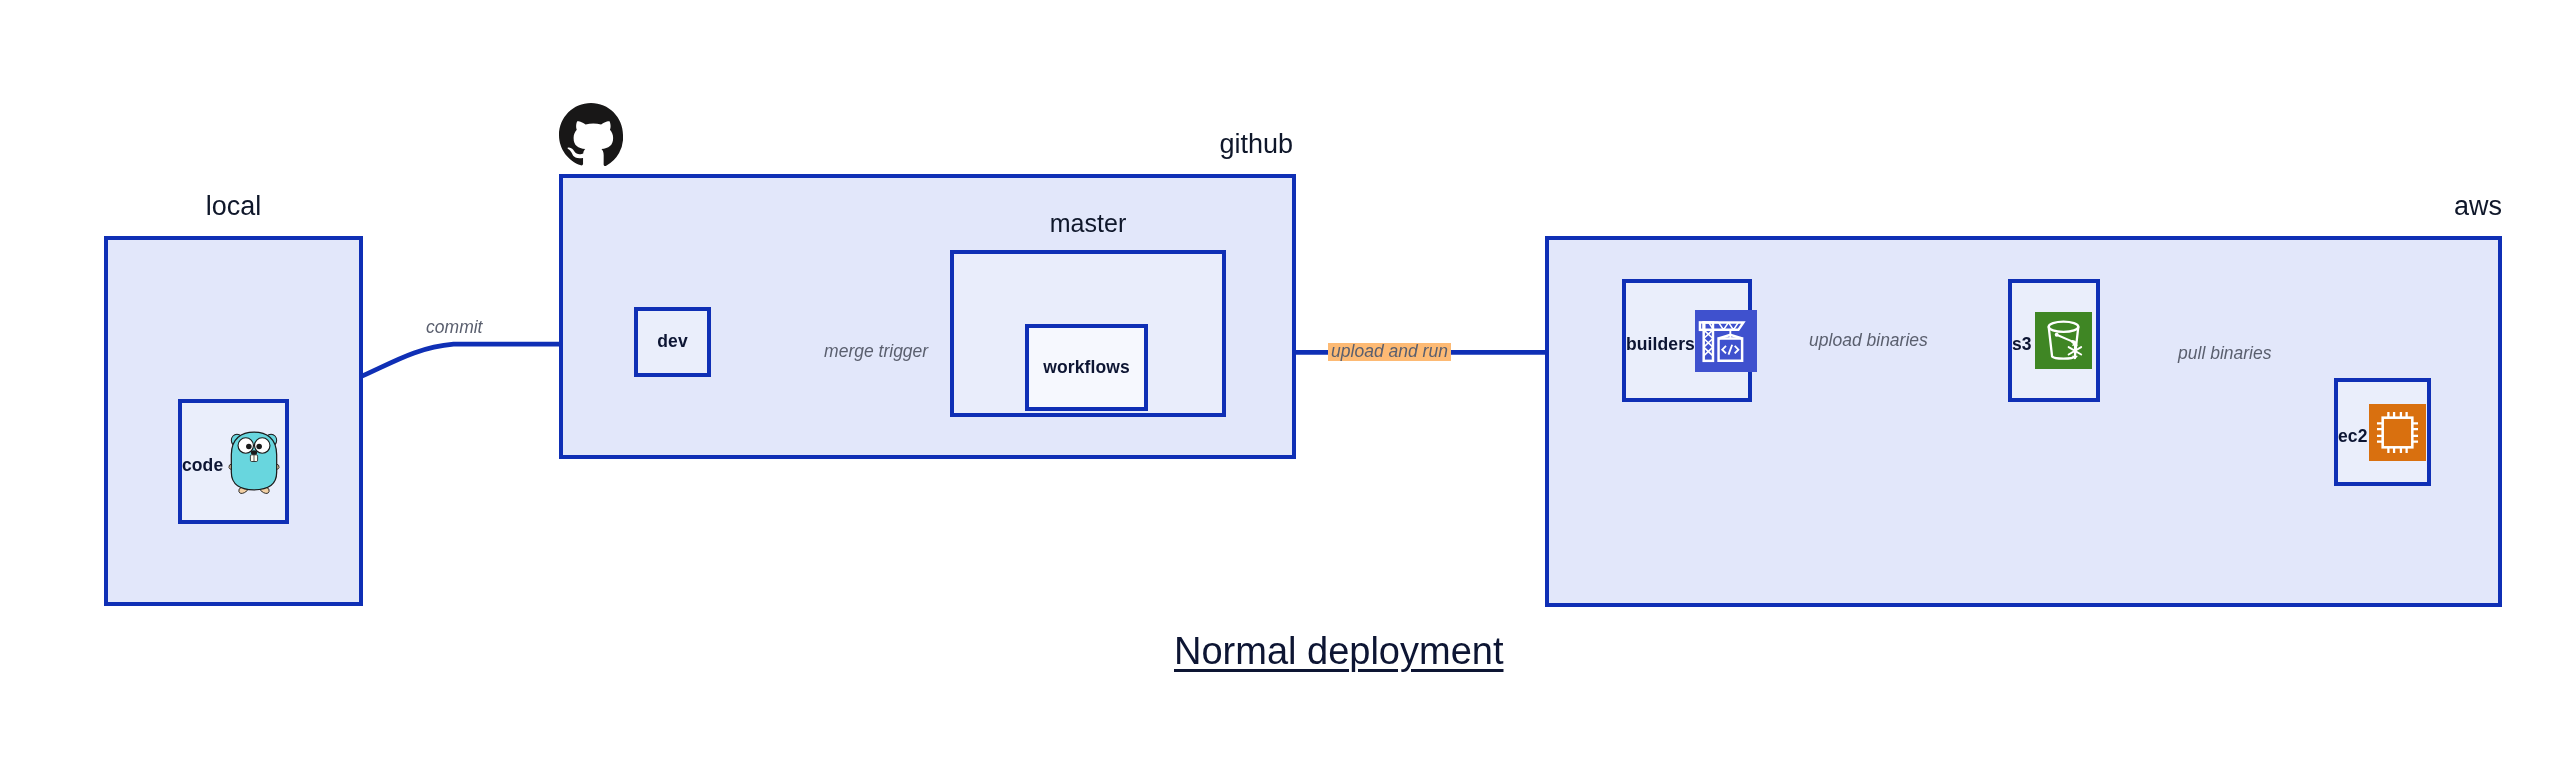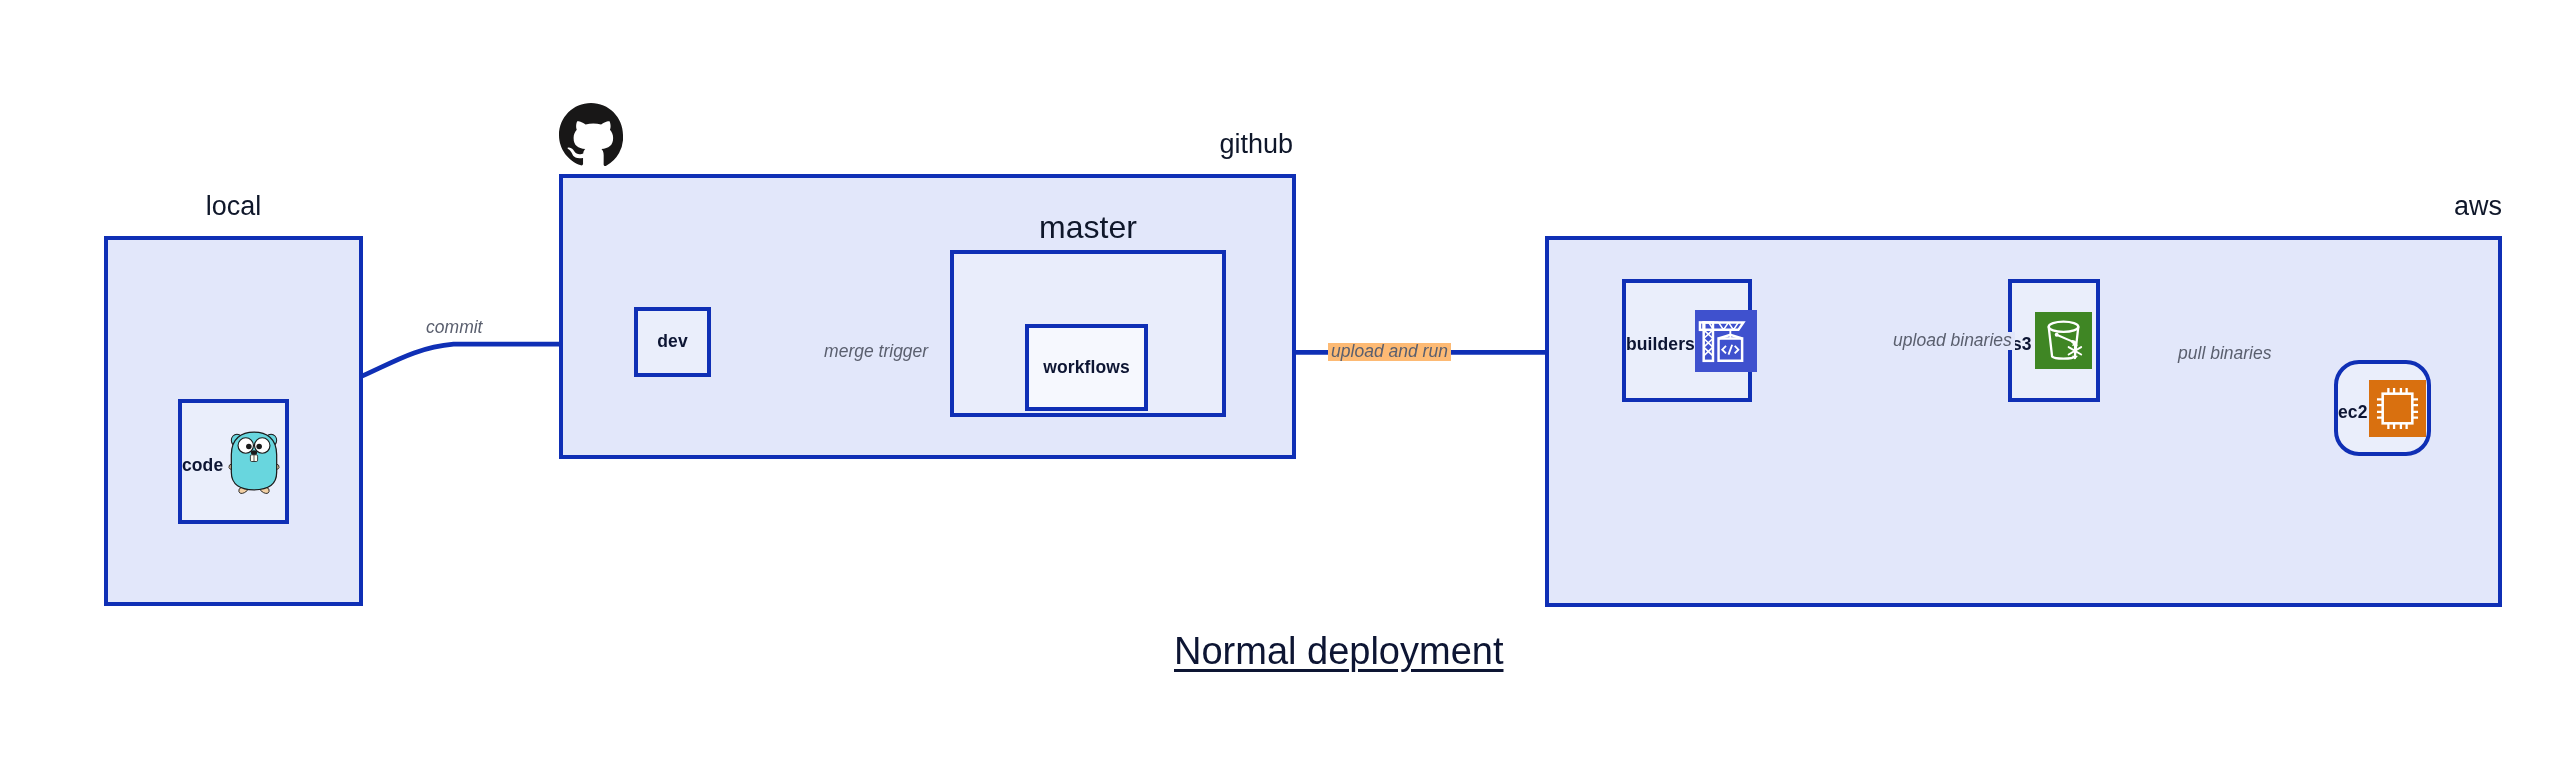--- a/index.html
+++ b/index.html
@@ -103,21 +103,21 @@
         .3.26.56.76.56 1.54 0 1.11-.01 2-.01 2.28 0 .21.15.46.55.38A7.99 7.99 0 0 0 16 8c0-4.42-3.58-8-8-8z"></path>
     </svg>
   </div>
 
   <div class="group" style="left:559px;top:174px;width:737px;height:285px;"></div>
 
   <div class="node" style="left:634px;top:307px;width:77px;height:70px;justify-content:center;">
     <div class="cap" style="margin-top:0;">dev</div>
   </div>
 
-  <div class="grouplabel" style="left:950px;top:211px;width:276px;text-align:center;font-size:32px;">master</div>
+  <div class="grouplabel" style="left:950px;top:211px;width:276px;text-align:center;font-size:25px;">master</div>
 
   <div class="group sub" style="left:950px;top:250px;width:276px;height:167px;"></div>
 
   <div class="node" style="left:1025px;top:324px;width:123px;height:87px;justify-content:center;background:#f6f8fe;">
     <div class="cap" style="margin-top:0;">workflows</div>
   </div>
 
   <div class="grouplabel" style="left:1545px;top:193px;width:957px;text-align:right;">aws</div>
 
   <div class="group" style="left:1545px;top:236px;width:957px;height:371px;"></div>
@@ -163,21 +163,21 @@
 
           <g stroke-width="3.4" transform="translate(70,68)">
             <path d="M0,-13 L0,13 M-11,-6.5 L11,6.5 M-11,6.5 L11,-6.5"></path>
             <path d="M-3.4,-9.6 L0,-13 L3.4,-9.6 M-3.4,9.6 L0,13 L3.4,9.6" stroke-width="2.6"></path>
           </g>
         </g>
       </svg>
     </div>
   </div>
 
-  <div class="node" style="left:2334px;top:360px;width:97px;height:96px;border-radius:25px;">
+  <div class="node" style="left:2334px;top:378px;width:97px;height:108px;">
     <div class="cap">ec2</div>
     <div class="art">
       <svg width="57" height="57" viewBox="0 0 100 100" xmlns="http://www.w3.org/2000/svg">
         <rect x="0" y="0" width="100" height="100" fill="#d9700f"></rect>
         <g fill="none" stroke="#ffffff" stroke-width="4.5">
           <rect x="24" y="24" width="52" height="52"></rect>
           <g stroke-width="4">
 
             <path d="M34,24 L34,14 M44,24 L44,14 M56,24 L56,14 M66,24 L66,14"></path>
 
@@ -191,20 +191,20 @@
       </svg>
     </div>
   </div>
 
   <span class="edgelabel" style="left:423px;top:319px;background:#ffffff;padding:0 3.1px;">commit</span>
 
   <span class="edgelabel" style="left:821px;top:343px;background:#e2e7fa;padding:0 3.1px;">merge trigger</span>
 
   <span class="edgelabel" style="left:1328px;top:343px;background:#fdba74;padding:0 3.1px;">upload and run</span>
 
-  <span class="edgelabel" style="left:1890px;top:332px;background:#e2e7fa;padding:0 3.1px;">upload binaries</span>
+  <span class="edgelabel" style="left:1806px;top:332px;background:#e2e7fa;padding:0 3.1px;">upload binaries</span>
 
   <span class="edgelabel" style="left:2175px;top:345px;background:#e2e7fa;padding:0 3.1px;">pull binaries</span>
 
   <div id="title" style="left:1131px;top:630px;margin-left:43px;">Normal deployment</div>
 
 </div>
 
 
 </body></html>

